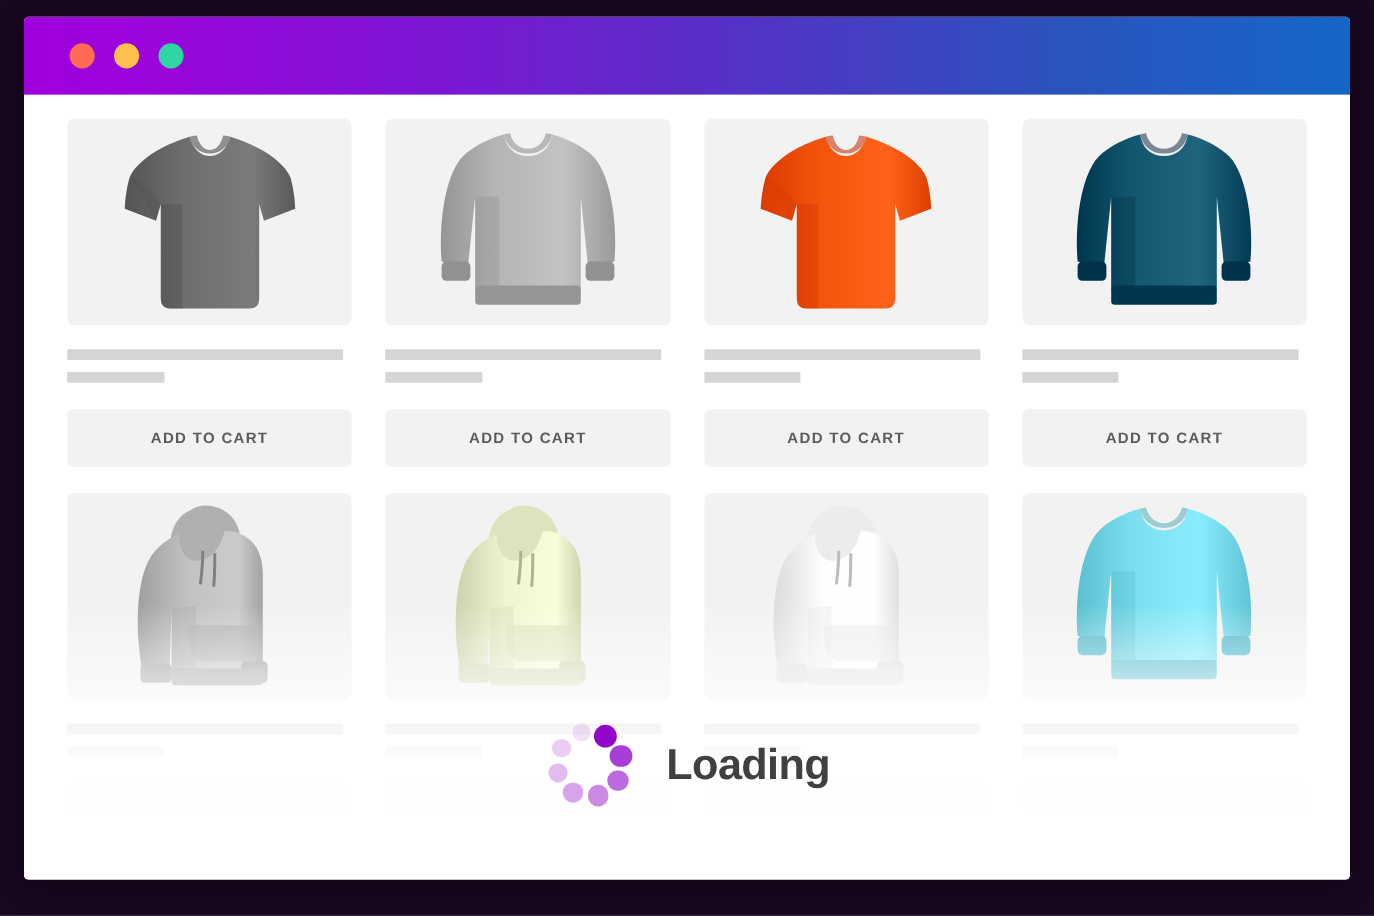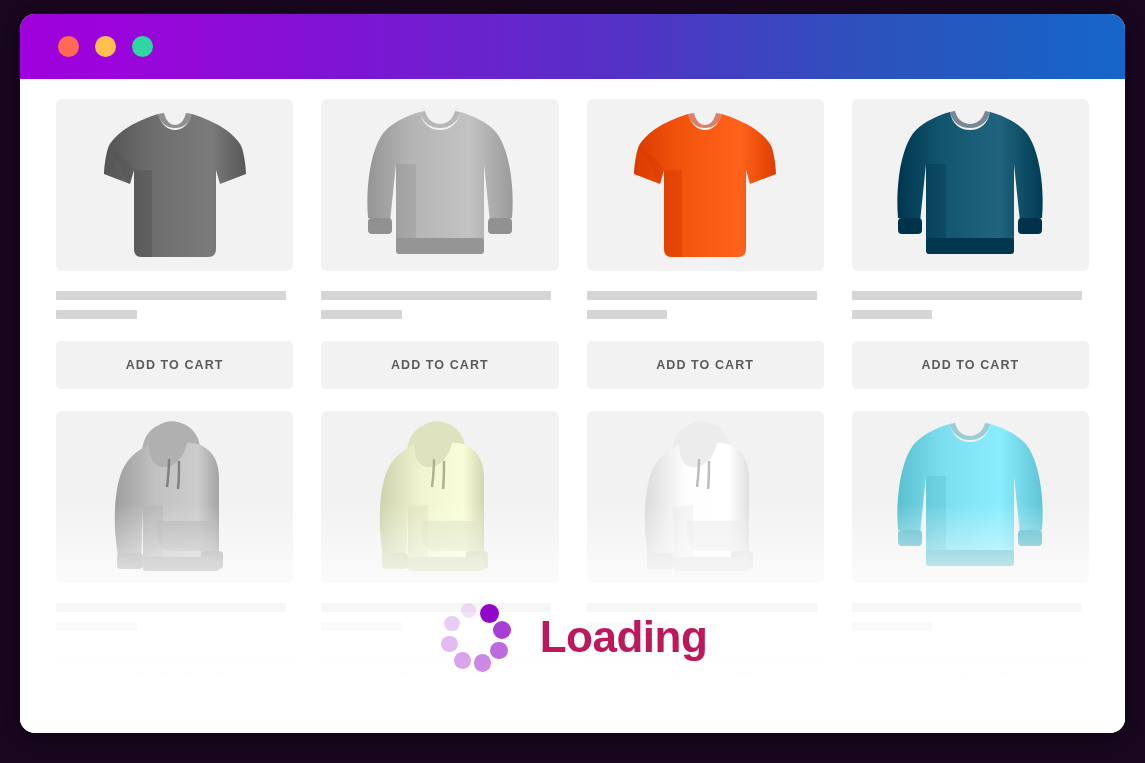--- a/index.html
+++ b/index.html
@@ -16,21 +16,21 @@
   }
 
   
   .window {
     position: absolute;
     left: 20px;
     top: 14px;
     width: 1105px;
     height: 719px;
     background: #ffffff;
-    border-radius: 15px;
+    border-radius: 4px;
     overflow: hidden;
     box-shadow: 0 4px 26px rgba(0,0,0,0.45);
   }
 
   
   .titlebar {
     height: 65px;
     background: linear-gradient(90deg, #9f00dd 0%, #9a05da 10%, #7b17d3 32%, #4d37c4 58%, #2b53bd 78%, #1566c8 100%);
     display: flex;
     align-items: center;
@@ -125,23 +125,23 @@
     width: 76px;
     height: 76px;
   }
   .spinner i {
     position: absolute;
     border-radius: 50%;
     background: #9206c9;
     display: block;
   }
   .loading-text {
-    font-size: 44px;
+    font-size: 36px;
     font-weight: bold;
-    color: #be185d;
+    color: #404040;
     letter-spacing: -0.5px;
     line-height: 1;
   }
 </style>
 </head>
 <body>
 
 <div class="window">
 
   <div class="titlebar">

